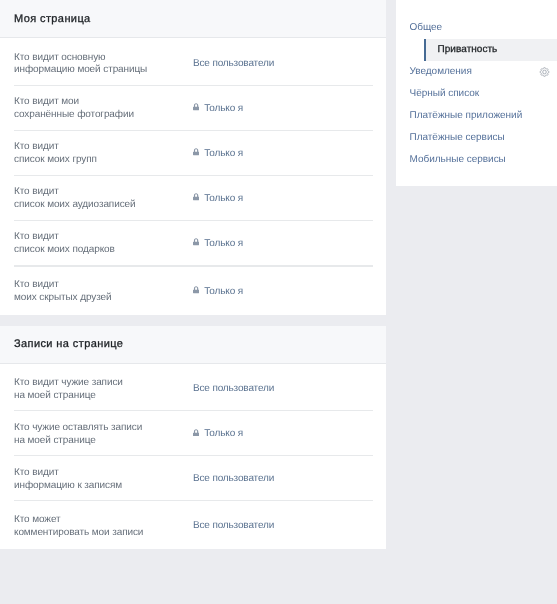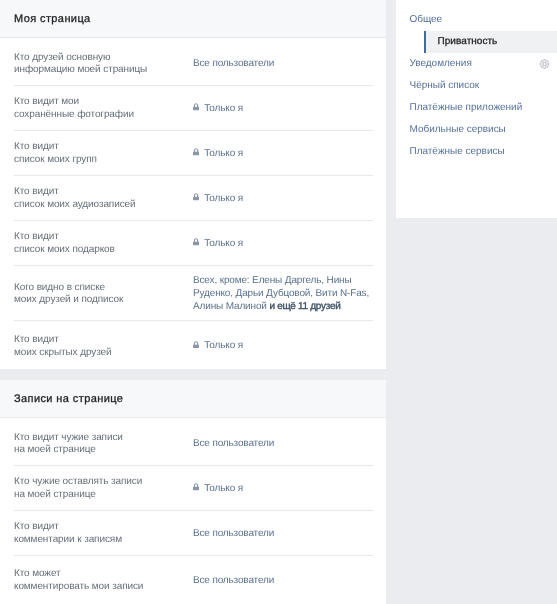--- a/index.html
+++ b/index.html
@@ -31,39 +31,39 @@
   .rlabel{width:179px;flex:none;font-size:10px;letter-spacing:-0.1px;color:#656e79;line-height:12.7px;
           position:relative;top:1.5px;}
   .rval{font-size:10px;letter-spacing:-0.15px;color:#59718f;line-height:12.7px;
         display:flex;align-items:flex-start;width:180px;position:relative;top:1.5px;}
   .rval.multiline{display:block;}
   .rval b{font-weight:normal;color:#3f5268;letter-spacing:-0.3px;-webkit-text-stroke:0.38px #3f5268;}
   .lockwrap{flex:none;margin-right:5px;margin-top:0.8px;display:block;line-height:0;}
 
   
   .sidebar{position:absolute;left:396px;top:0;width:161px;background:#ffffff;filter:opacity(99.9%);
-           height:218px;box-sizing:border-box;padding-top:9px;}
+           height:186px;box-sizing:border-box;padding-top:17px;}
   .navitem{height:22px;box-sizing:border-box;display:flex;align-items:center;
            padding-left:13.5px;font-size:10px;letter-spacing:-0.02px;color:#55719a;position:relative;}
   .navitem .label{line-height:22px;}
   .navitem.active{background:#f0f1f3;color:#1f2326;letter-spacing:0.05px;margin-left:28px;-webkit-text-stroke:0.3px #1f2326;}
   .navitem.active:before{content:"";position:absolute;left:0;top:0;bottom:0;width:2px;background:#456a93;}
   .gearwrap{position:absolute;right:7px;top:50%;transform:translateY(-50%);line-height:0;}
 </style>
 </head>
 <body>
 
 <div class="page">
   <div class="main">
       <div class="card">
         <div class="card-head">
           <div class="card-title">Моя страница</div>
         </div>
         <div class="row first">
-          <div class="rlabel"><span>Кто друзей основную</span><br><span>информацию моей страницы</span></div>
+          <div class="rlabel"><span>Кто видит основную</span><br><span>информацию моей страницы</span></div>
           <div class="rval">
             <span>Все пользователи</span>
           </div>
         </div>
         <div class="row-sep"></div>
         <div class="row">
           <div class="rlabel"><span>Кто видит мои</span><br><span>сохранённые фотографии</span></div>
           <div class="rval">
             <span class="lockwrap"><svg width="6.2" height="7.5" viewBox="0 0 60 70" xmlns="http://www.w3.org/2000/svg">
                 <path fill-rule="evenodd" d="M30 0C18.4 0 9 9.4 9 21v13.5H4.2C1.9 34.5 0 36.4 0 38.7v25.1C0 66.1 1.9 68 4.2 68h51.6c2.3 0 4.2-1.9 4.2-4.2V38.7c0-2.3-1.9-4.2-4.2-4.2H51V21C51 9.4 41.6 0 30 0zm0 11.5c5.2 0 9.5 4.3 9.5 9.5v13.5h-19V21c0-5.2 4.3-9.5 9.5-9.5z" fill="#8c98a8"></path>
@@ -95,24 +95,20 @@
         <div class="row">
           <div class="rlabel"><span>Кто видит</span><br><span>список моих подарков</span></div>
           <div class="rval">
             <span class="lockwrap"><svg width="6.2" height="7.5" viewBox="0 0 60 70" xmlns="http://www.w3.org/2000/svg">
                 <path fill-rule="evenodd" d="M30 0C18.4 0 9 9.4 9 21v13.5H4.2C1.9 34.5 0 36.4 0 38.7v25.1C0 66.1 1.9 68 4.2 68h51.6c2.3 0 4.2-1.9 4.2-4.2V38.7c0-2.3-1.9-4.2-4.2-4.2H51V21C51 9.4 41.6 0 30 0zm0 11.5c5.2 0 9.5 4.3 9.5 9.5v13.5h-19V21c0-5.2 4.3-9.5 9.5-9.5z" fill="#8c98a8"></path>
               </svg></span>
             <span>Только я</span>
           </div>
         </div>
         <div class="row-sep"></div>
-        <div class="row tall">
-          <div class="rlabel"><span>Кого видно в списке</span><br><span>моих друзей и подписок</span></div>
-          <div class="rval multiline"><span>Всех, кроме: Елены Даргель, Нины Руденко, Дарьи Дубцовой, Вити N-Fas, Алины Малиной</span> <b>и ещё 11 друзей</b></div>
-        </div>
         <div class="row-sep"></div>
         <div class="row last">
           <div class="rlabel"><span>Кто видит</span><br><span>моих скрытых друзей</span></div>
           <div class="rval">
             <span class="lockwrap"><svg width="6.2" height="7.5" viewBox="0 0 60 70" xmlns="http://www.w3.org/2000/svg">
                 <path fill-rule="evenodd" d="M30 0C18.4 0 9 9.4 9 21v13.5H4.2C1.9 34.5 0 36.4 0 38.7v25.1C0 66.1 1.9 68 4.2 68h51.6c2.3 0 4.2-1.9 4.2-4.2V38.7c0-2.3-1.9-4.2-4.2-4.2H51V21C51 9.4 41.6 0 30 0zm0 11.5c5.2 0 9.5 4.3 9.5 9.5v13.5h-19V21c0-5.2 4.3-9.5 9.5-9.5z" fill="#8c98a8"></path>
               </svg></span>
             <span>Только я</span>
           </div>
         </div>
@@ -132,21 +128,21 @@
           <div class="rlabel"><span>Кто чужие оставлять записи</span><br><span>на моей странице</span></div>
           <div class="rval">
             <span class="lockwrap"><svg width="6.2" height="7.5" viewBox="0 0 60 70" xmlns="http://www.w3.org/2000/svg">
                 <path fill-rule="evenodd" d="M30 0C18.4 0 9 9.4 9 21v13.5H4.2C1.9 34.5 0 36.4 0 38.7v25.1C0 66.1 1.9 68 4.2 68h51.6c2.3 0 4.2-1.9 4.2-4.2V38.7c0-2.3-1.9-4.2-4.2-4.2H51V21C51 9.4 41.6 0 30 0zm0 11.5c5.2 0 9.5 4.3 9.5 9.5v13.5h-19V21c0-5.2 4.3-9.5 9.5-9.5z" fill="#8c98a8"></path>
               </svg></span>
             <span>Только я</span>
           </div>
         </div>
         <div class="row-sep"></div>
         <div class="row">
-          <div class="rlabel"><span>Кто видит</span><br><span>комментарии к записям</span></div>
+          <div class="rlabel"><span>Кто видит</span><br><span>информацию к записям</span></div>
           <div class="rval">
             <span>Все пользователи</span>
           </div>
         </div>
         <div class="row-sep"></div>
         <div class="row last">
           <div class="rlabel"><span>Кто может</span><br><span>комментировать мои записи</span></div>
           <div class="rval">
             <span>Все пользователи</span>
           </div>
@@ -167,19 +163,19 @@
             <circle cx="12" cy="12" r="3.9" fill="none" stroke="#a9afb7" stroke-width="2.1"></circle>
           </svg></span>
       </div>
       <div class="navitem">
         <span class="label">Чёрный список</span>
       </div>
       <div class="navitem">
         <span class="label">Платёжные приложений</span>
       </div>
       <div class="navitem">
-        <span class="label">Мобильные сервисы</span>
+        <span class="label">Платёжные сервисы</span>
       </div>
       <div class="navitem">
-        <span class="label">Платёжные сервисы</span>
+        <span class="label">Мобильные сервисы</span>
       </div>
     </div>
 </div>
 
 </body></html>

